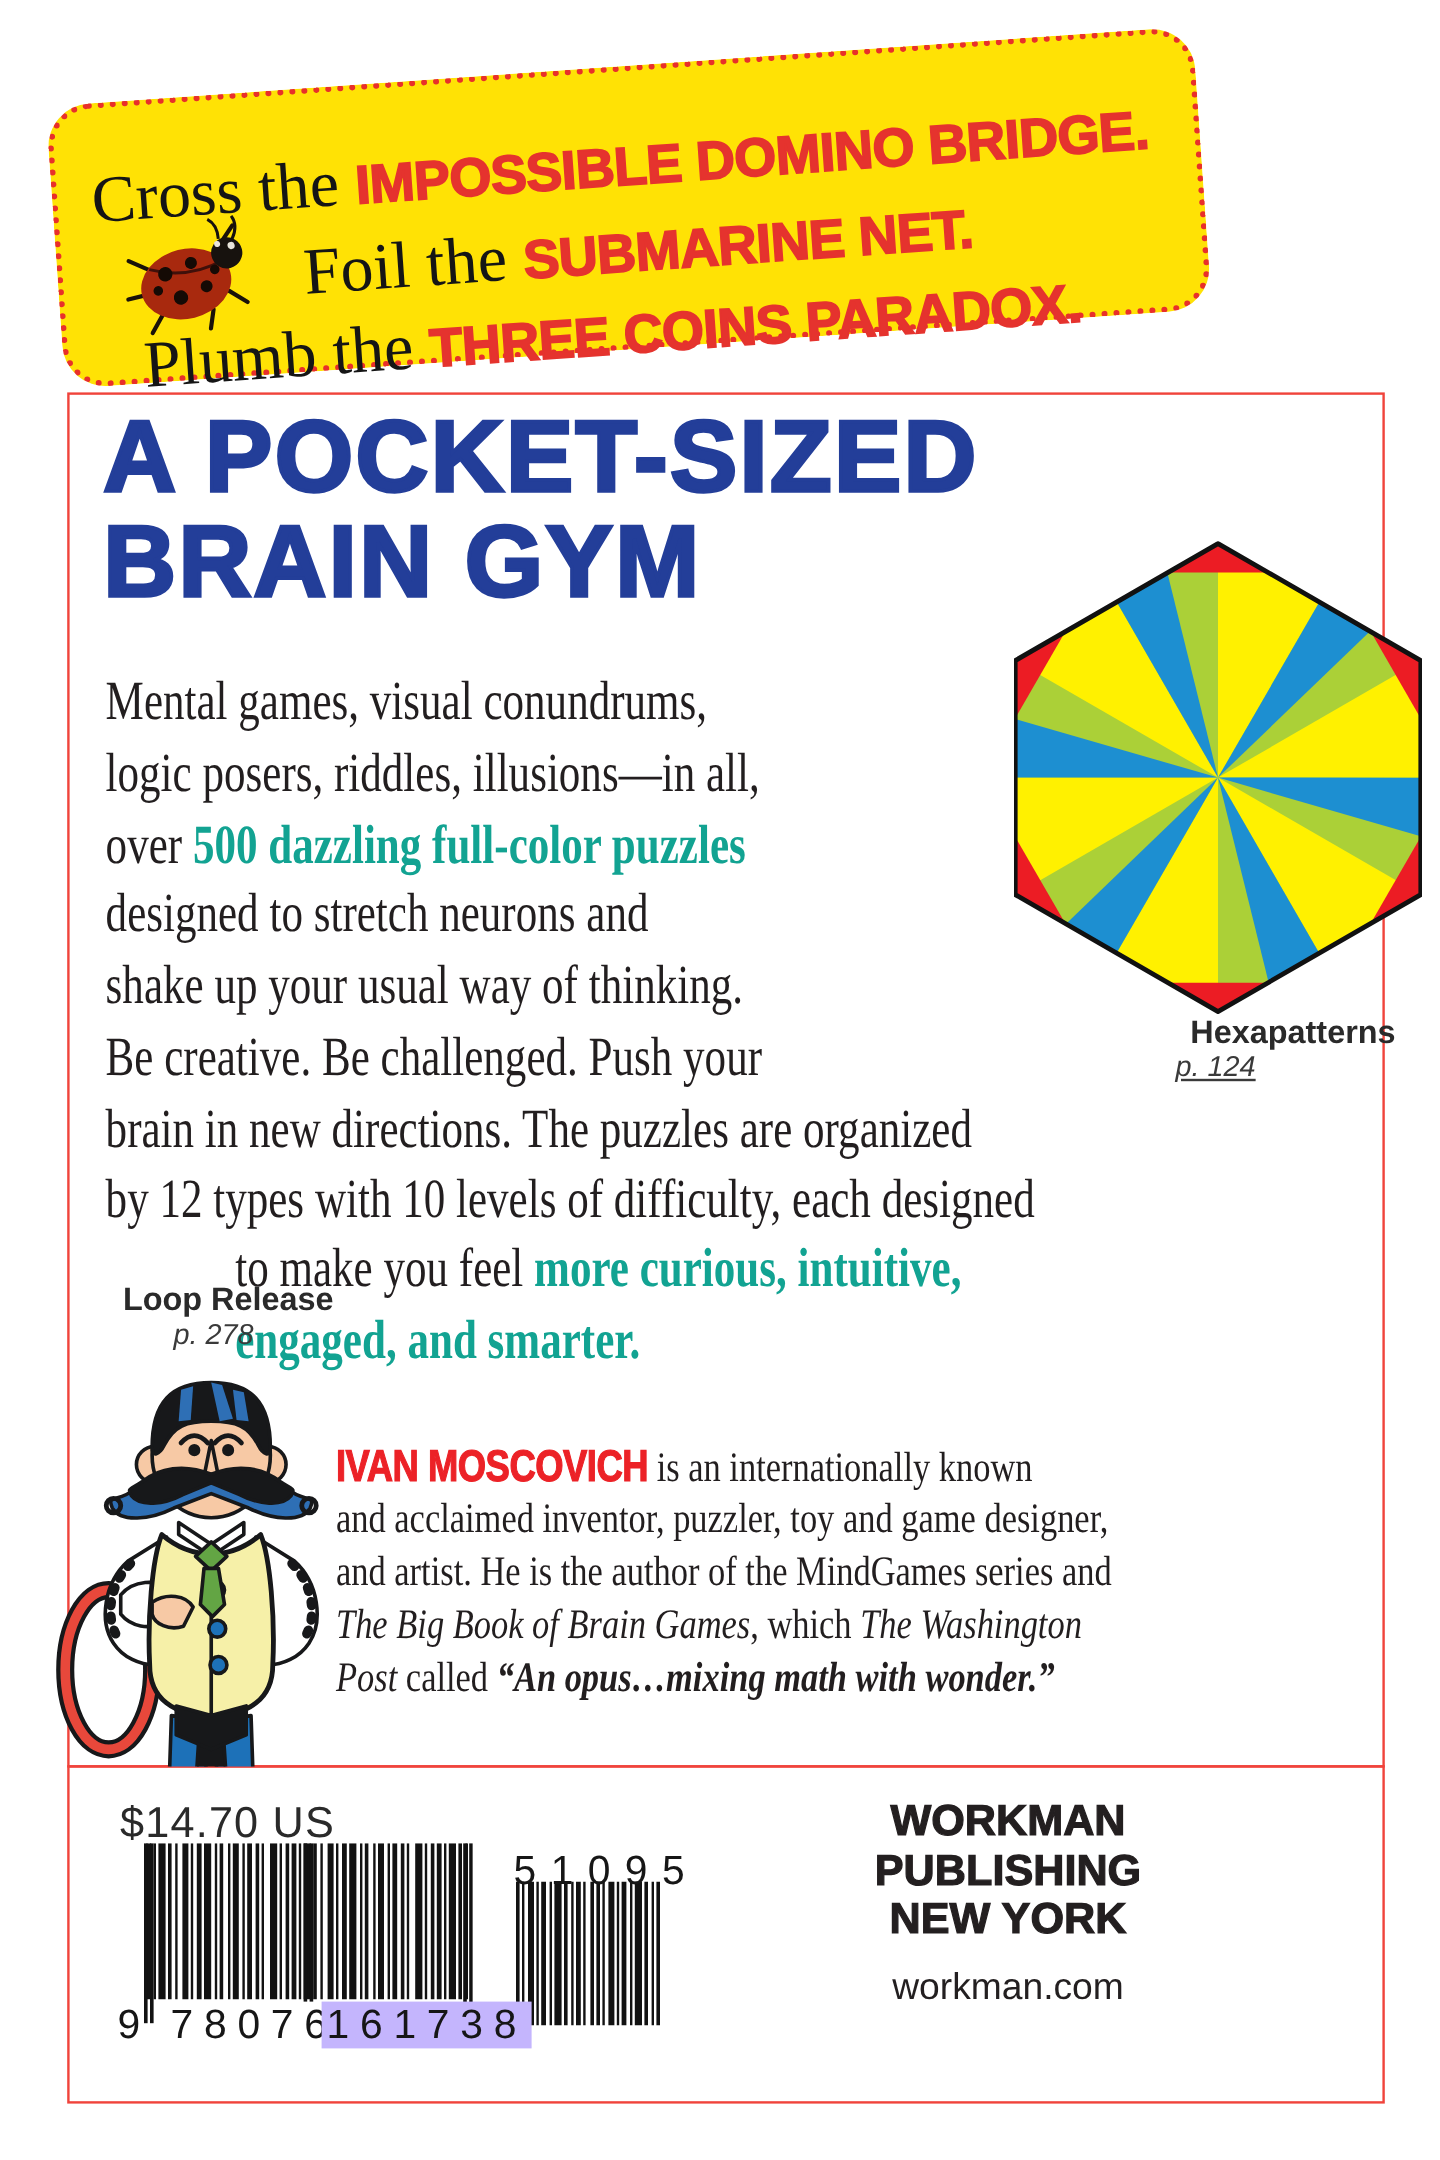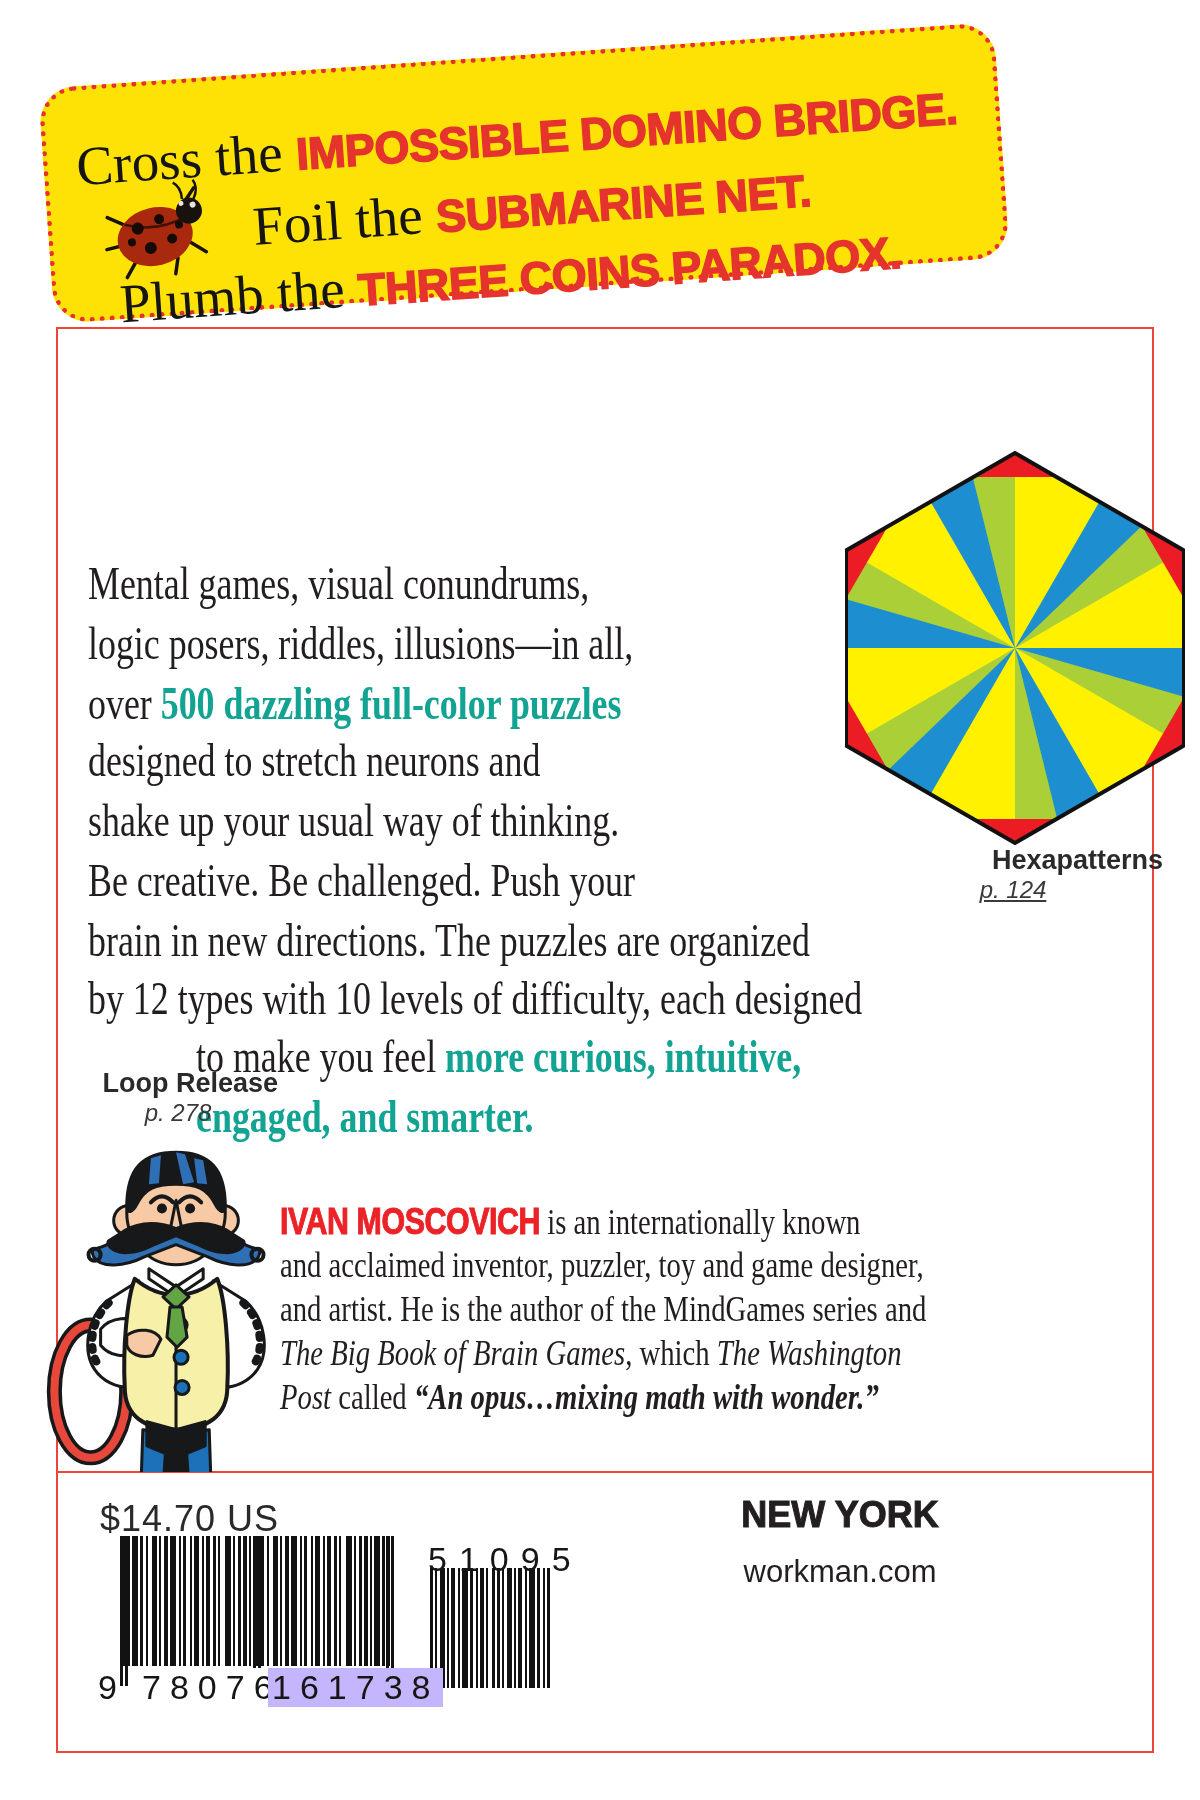--- a/index.html
+++ b/index.html
@@ -99,20 +99,24 @@
             <circle cx="81" cy="51" r="4"></circle>
         </g>
         <circle cx="94" cy="40" r="13" fill="#17120e"></circle>
         <circle cx="99" cy="35" r="3" fill="#e8e4da"></circle>
         <circle cx="88" cy="31" r="2.5" fill="#e8e4da"></circle>
         <path d="M101,30 Q109,20 105,11 M90,27 Q92,15 85,9" stroke="#17120e" stroke-width="2.5" fill="none"></path>
       </g>
     </svg>
   </div>
 
+  <div class="headline">
+    <div>A POCKET-SIZED</div>
+    <div>BRAIN GYM</div>
+  </div>
 
   <div class="bl" style="left:88px; top:556px;"><span>Mental games, visual conundrums,</span></div>
   <div class="bl" style="left:88px; top:616px;"><span>logic posers, riddles, illusions—in all,</span></div>
   <div class="bl" style="left:88px; top:676px;"><span>over </span><span class="teal">500 dazzling full-color puzzles</span></div>
   <div class="bl" style="left:88px; top:733px;"><span>designed to stretch neurons and</span></div>
   <div class="bl" style="left:88px; top:793px;"><span>shake up your usual way of thinking.</span></div>
   <div class="bl" style="left:88px; top:853px;"><span>Be creative. Be challenged. Push your</span></div>
   <div class="bl" style="left:88px; top:913px;"><span>brain in new directions. The puzzles are organized</span></div>
   <div class="bl" style="left:88px; top:971px;"><span>by 12 types with 10 levels of difficulty, each designed</span></div>
   <div class="bl" style="left:196px; top:1029px;"><span>to make you feel </span><span class="teal">more curious, intuitive,</span></div>
@@ -216,17 +220,18 @@
   <div class="eandigits" style="left:98px; top:1668px;">9</div>
   <div class="eandigits" style="left:138px; top:1668px; letter-spacing:9px; background:#fff; padding:0 4px;">780761</div>
   <div class="eandigits" style="left:268px; top:1668px; letter-spacing:9px; background:#c4b5fd; padding:0 4px;">161738</div>
 
   <div class="eandigits" style="left:428px; top:1540px; letter-spacing:12px;">51095</div>
   <svg class="abs" style="left:430px; top:1568px; z-index:4;" width="120" height="120" viewBox="0 0 120 120">
     <path d="M0 60 H120" stroke="#121212" stroke-width="120" stroke-dasharray="3 2 2 3 5 2 2 2 4 3 2 2 6 2 3 3 2 2 4 2 2 4 3 2"></path>
   </svg>
 
   <div class="pub">
+    <div class="p1">WORKMAN PUBLISHING</div>
     <div class="p2">NEW YORK</div>
     <div class="site">workman.com</div>
   </div>
 
 </div>
 
 </body></html>

